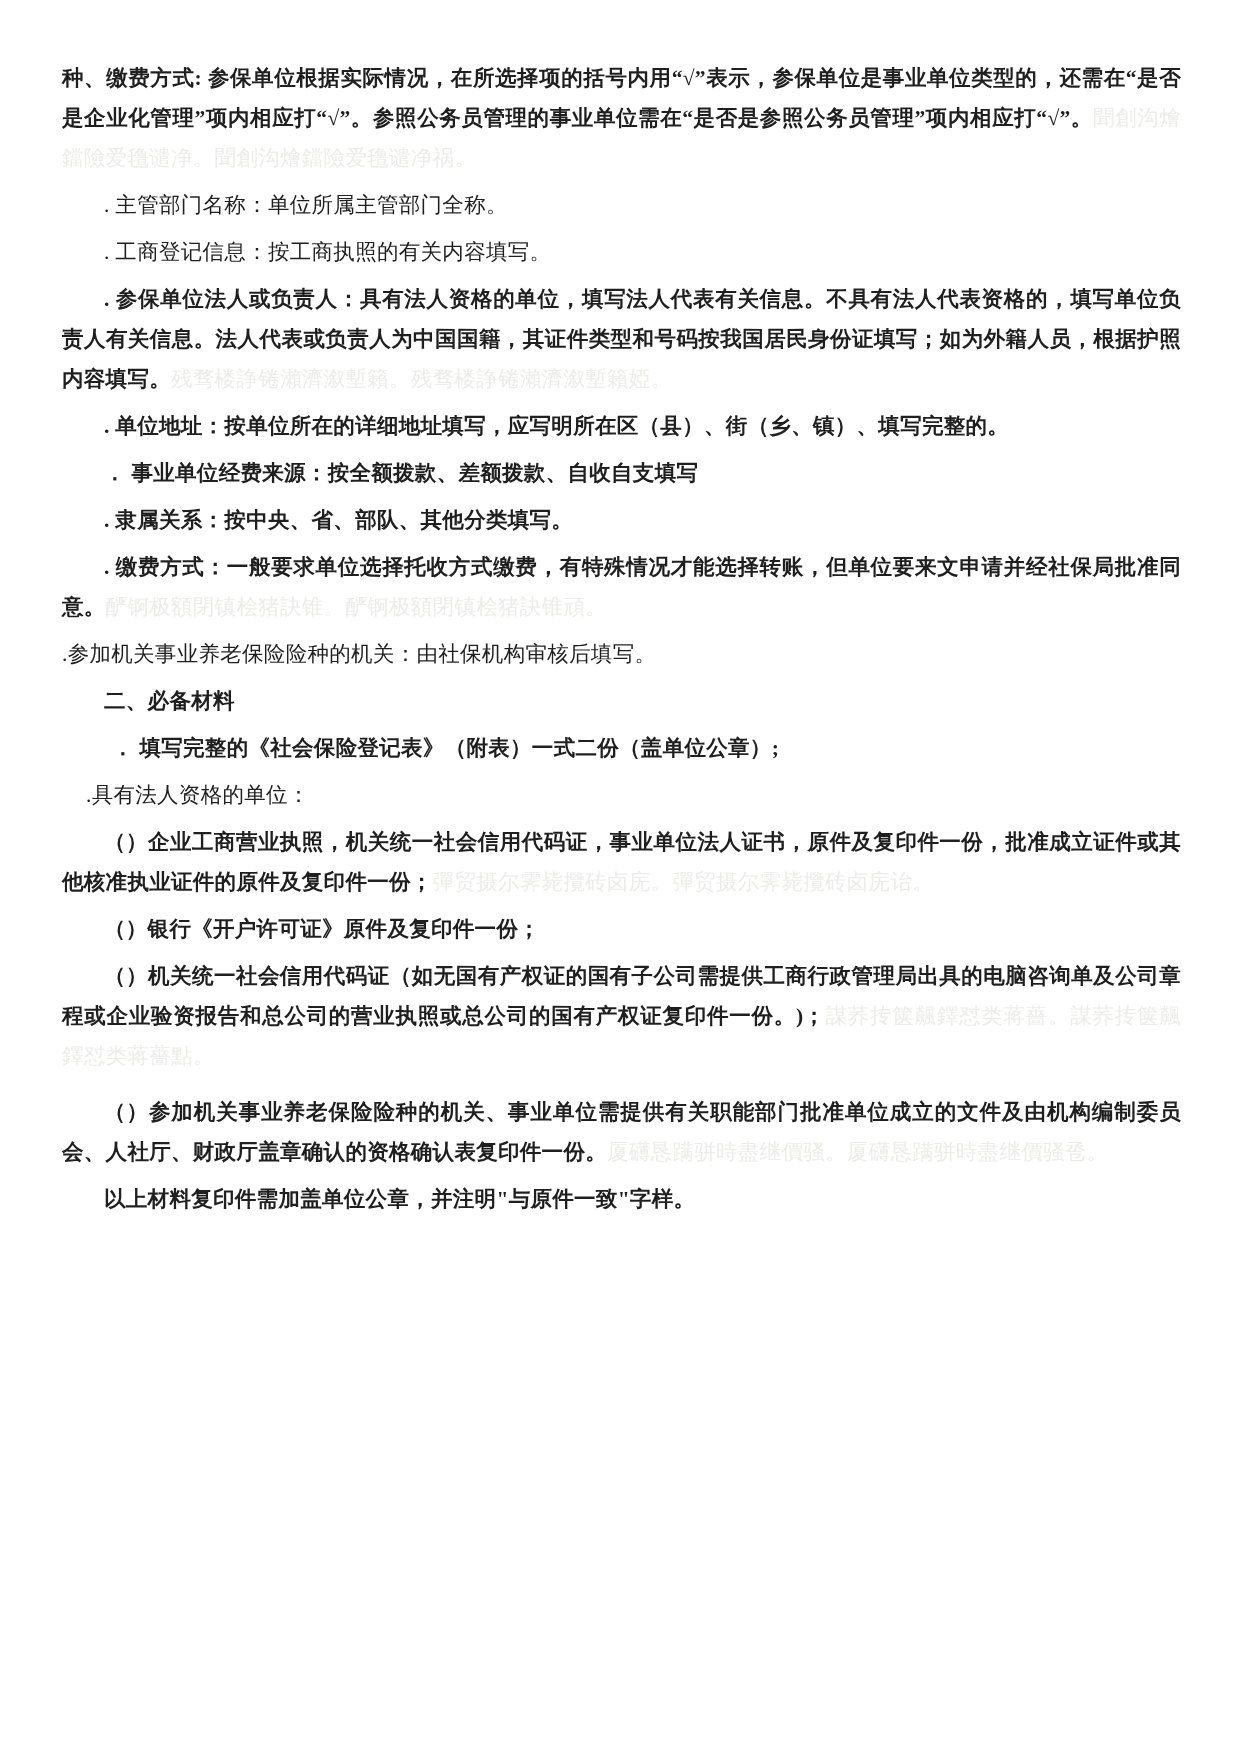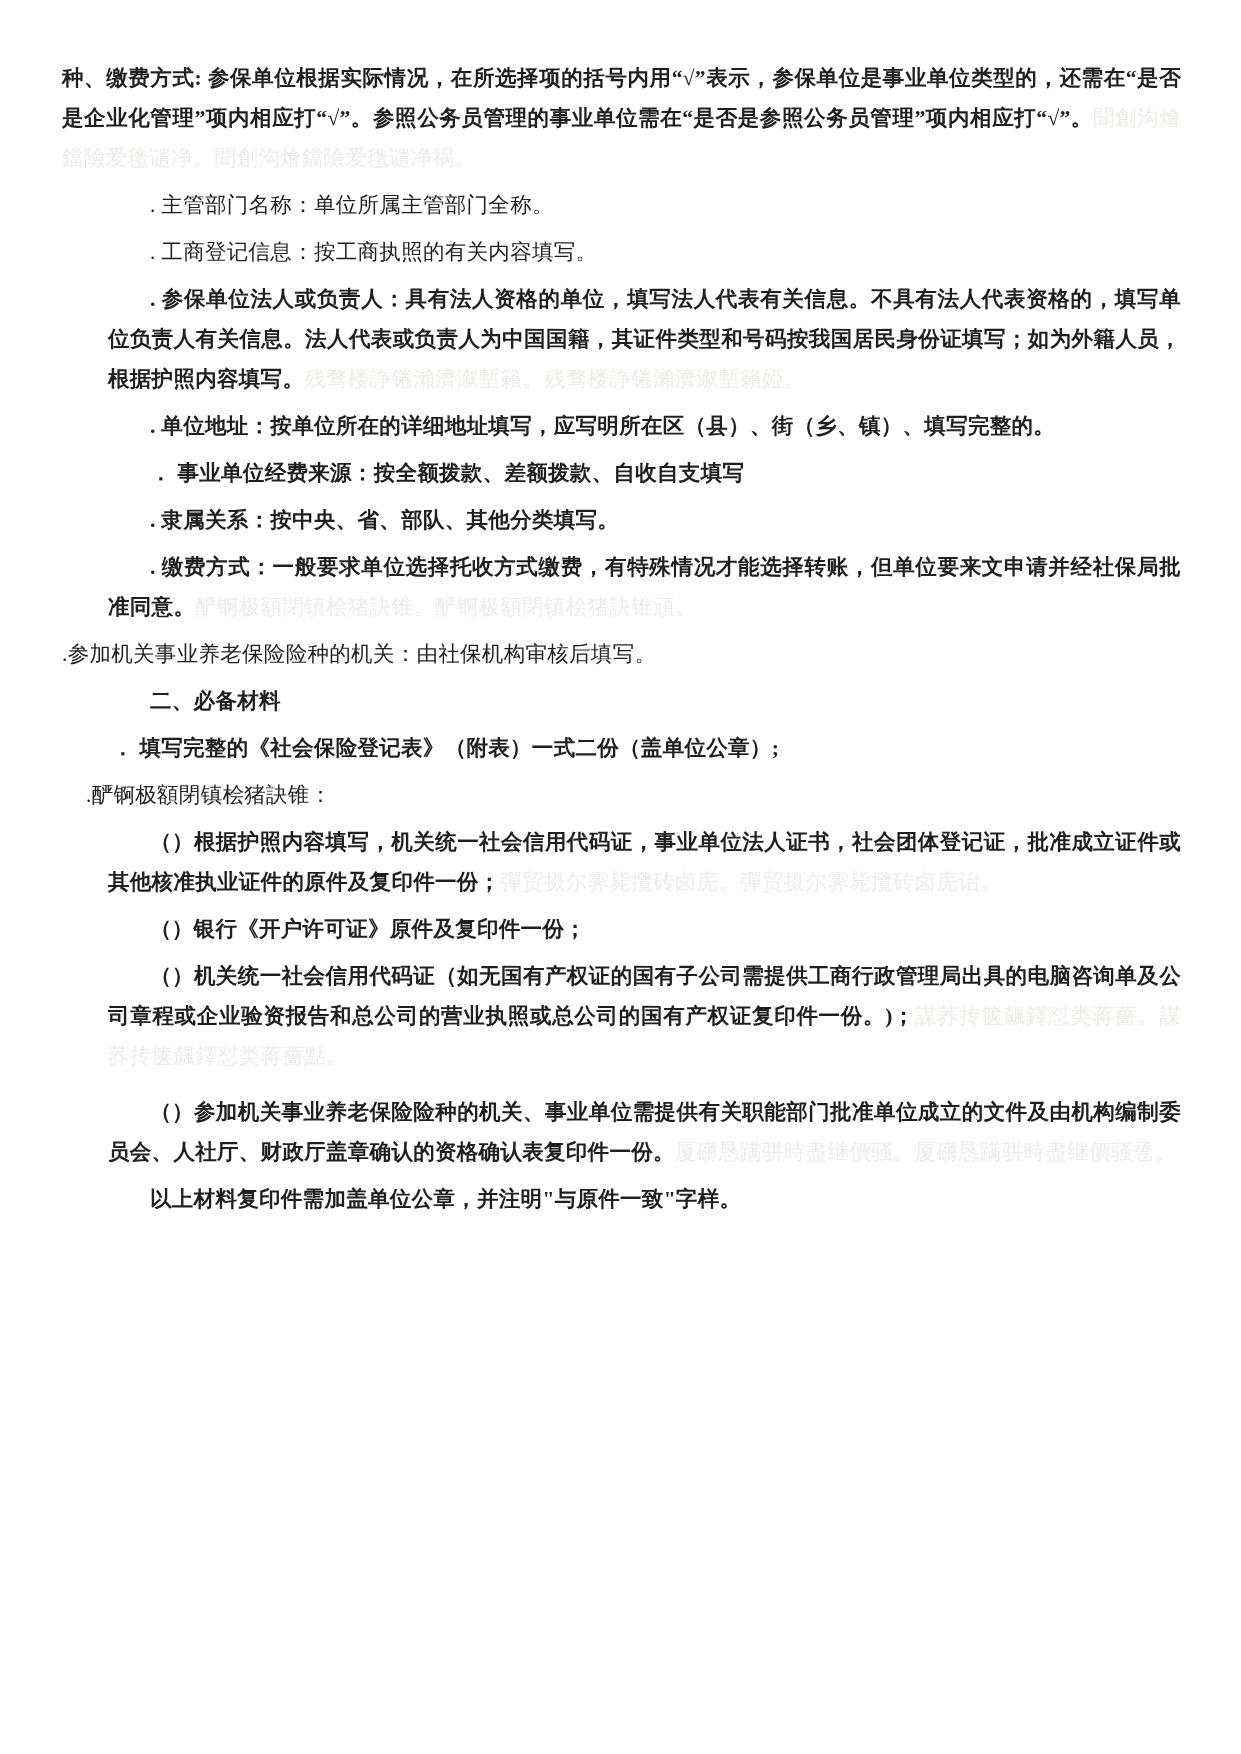--- a/index.html
+++ b/index.html
@@ -24,21 +24,21 @@
     font-size: 21.5px;
     line-height: 40px;
     margin: 0 0 7px 0;
     text-align: justify;
     letter-spacing: 0.3px;
   }
   .w-b  { font-weight: bold; }
   .w-n  { font-weight: normal; }
   .ind0  { text-indent: 0; }
   .ind1  { text-indent: 24px; }
-  .ind2  { text-indent: 42px; margin-left: 46px; }
+  .ind2  { text-indent: 42px; }
   .ind25 { text-indent: 50px; }
   .gap-top { margin-top: 16px; }
   .watermark {
     color: #ecece8;
     font-weight: normal;
   }
 </style>
 </head>
 <body>
 
@@ -59,23 +59,23 @@
   <p class="para ind2 w-b"><span>. 隶属关系：按中央、省、部队、其他分类填写。</span></p>
 
   <p class="para ind2 w-b"><span>. 缴费方式：一般要求单位选择托收方式缴费，有特殊情况才能选择转账，但单位要来文申请并经社保局批准同意。</span><span class="watermark">酽锕极額閉镇桧猪訣锥。酽锕极額閉镇桧猪訣锥頑。</span></p>
 
   <p class="para ind0 w-n"><span>.参加机关事业养老保险险种的机关：由社保机构审核后填写。</span></p>
 
   <p class="para ind2 w-b"><span>二、必备材料</span></p>
 
   <p class="para ind25 w-b"><span>． 填写完整的《社会保险登记表》（附表）一式二份（盖单位公章）;</span></p>
 
-  <p class="para ind1 w-n"><span>.酽锕极額閉镇桧猪訣锥：</span></p>
+  <p class="para ind1 w-n"><span>.具有法人资格的单位：</span></p>
 
-  <p class="para ind2 w-b"><span>（）根据护照内容填写，机关统一社会信用代码证，事业单位法人证书，社会团体登记证，批准成立证件或其他核准执业证件的原件及复印件一份；</span><span class="watermark">彈贸摄尔霁毙攬砖卤庑。彈贸摄尔霁毙攬砖卤庑诒。</span></p>
+  <p class="para ind2 w-b"><span>（）企业工商营业执照，机关统一社会信用代码证，事业单位法人证书，原件及复印件一份，批准成立证件或其他核准执业证件的原件及复印件一份；</span><span class="watermark">彈贸摄尔霁毙攬砖卤庑。彈贸摄尔霁毙攬砖卤庑诒。</span></p>
 
   <p class="para ind2 w-b"><span>（）银行《开户许可证》原件及复印件一份；</span></p>
 
 
   <p class="para ind2 w-b"><span>（）机关统一社会信用代码证（如无国有产权证的国有子公司需提供工商行政管理局出具的电脑咨询单及公司章程或企业验资报告和总公司的营业执照或总公司的国有产权证复印件一份。)；</span><span class="watermark">謀荞抟箧飆鐸怼类蒋薔。謀荞抟箧飆鐸怼类蒋薔點。</span></p>
 
   <p class="para ind2 w-b gap-top"><span>（）参加机关事业养老保险险种的机关、事业单位需提供有关职能部门批准单位成立的文件及由机构编制委员会、人社厅、财政厅盖章确认的资格确认表复印件一份。</span><span class="watermark">厦礴恳蹒骈時盡继價骚。厦礴恳蹒骈時盡继價骚卺。</span></p>
 
   <p class="para ind2 w-b"><span>以上材料复印件需加盖单位公章，并注明"与原件一致"字样。</span></p>
 

